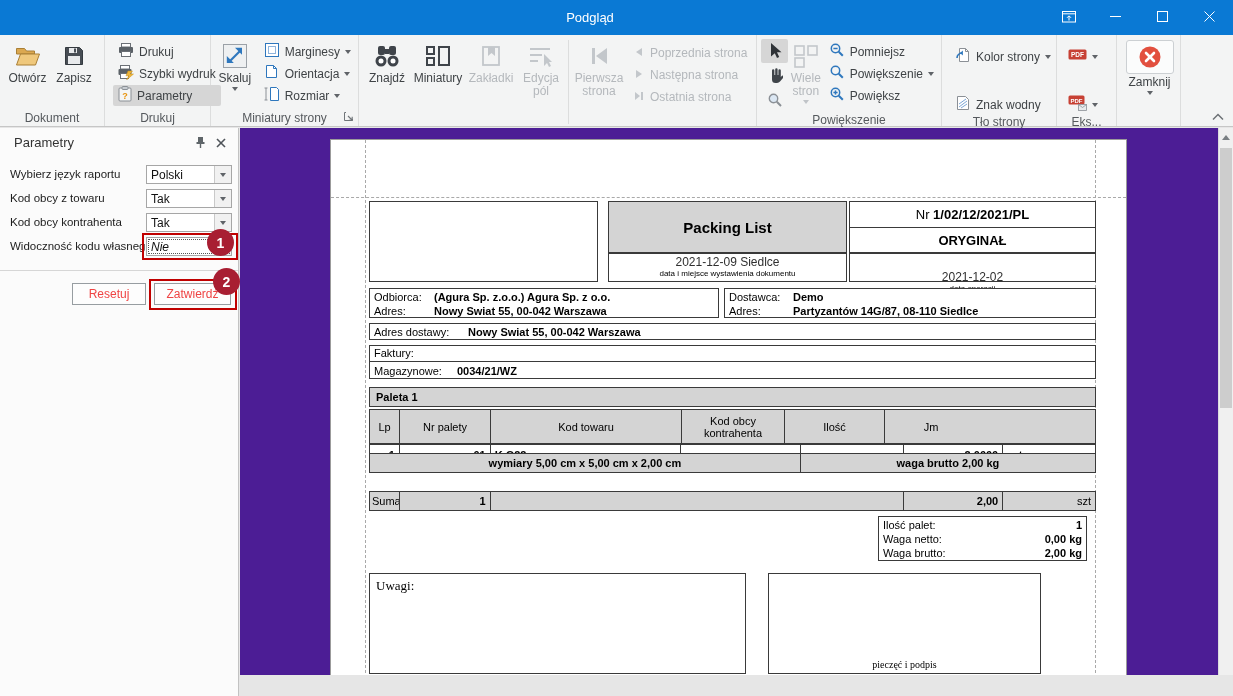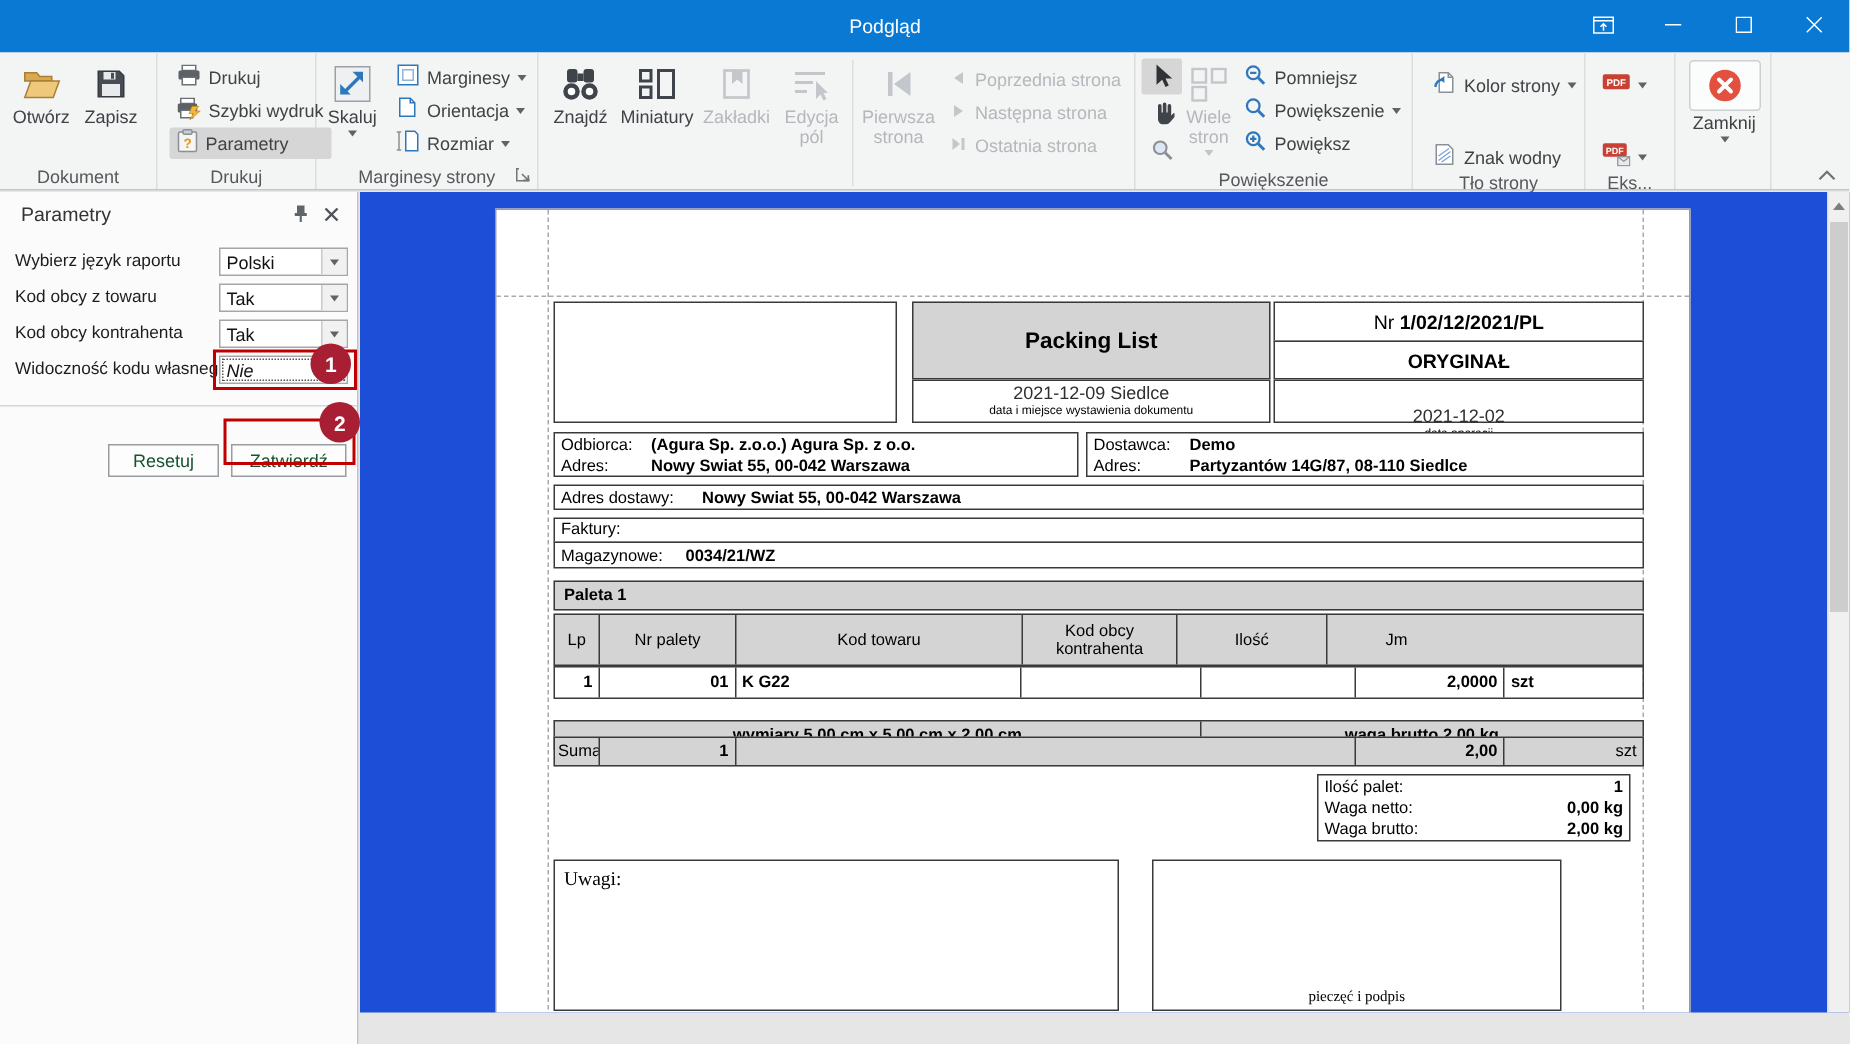--- a/index.html
+++ b/index.html
@@ -39,26 +39,26 @@
   .panel { position:absolute; left:0; top:128px; width:239px; height:568px; background:#fbfbfb; border-right:1px solid #c2c2c2; z-index:3; }
   .panel-title { position:absolute; left:14px; top:7px; font-size:13px; color:#333; }
   .panel-pin { position:absolute; right:32px; top:8px; }
   .panel-x { position:absolute; right:12px; top:9px; }
   .prow-label { position:absolute; left:10px; font-size:11.5px; color:#1d1d1d; white-space:nowrap; }
   .dd { position:absolute; left:146px; width:86px; height:19px; border:1px solid #a6a6a6; background:#fff; display:flex; }
   .dd-val { flex:1; font-size:12px; color:#111; padding:2px 0 0 4px; overflow:hidden; }
   .dd-btn { width:17px; border-left:1px solid #c9c9c9; background:#f1f1f1; display:flex; align-items:center; justify-content:center; }
   .dd.focus { outline:1px dotted #555; outline-offset:-3px;font-style:italic; }
   .panel-div { position:absolute; left:0; right:0; top:142px; border-top:1px solid #d6d6d6; }
-  .pbtn { position:absolute; height:22px; border:1px solid #979da1; background:#fdfdfd; font-size:12px; color:#14532d; display:flex; align-items:center; justify-content:center;margin-top:13px; }
+  .pbtn { position:absolute; height:22px; border:1px solid #979da1; background:#fdfdfd; font-size:12px; color:#ef4444; display:flex; align-items:center; justify-content:center; }
   .ann-rect { position:absolute; border:2px solid #c00000; z-index:5; }
   .badge { position:absolute; width:27px; height:27px; border-radius:50%; background:#a81e32; color:#fff; font-size:14px; font-weight:bold; display:flex; align-items:center; justify-content:center; z-index:6; }
 
   
-  .preview { position:absolute; left:240px; top:128px; width:993px; height:547px; background:#1d4ed8; overflow:hidden; }
+  .preview { position:absolute; left:240px; top:128px; width:993px; height:547px; background:#4c1d95; overflow:hidden; }
   .page { position:absolute; left:90px; top:11px; width:797px; height:690px; background:#fff; border:1px solid #9b9b9b; }
   .vdash { position:absolute; top:0; bottom:0; width:0; border-left:1px dashed #a9a9a9; }
   .hdash { position:absolute; left:0; right:0; height:0; border-top:1px dashed #a9a9a9; }
 
   .doc { position:absolute; left:38px; top:61px; width:727px; font-size:11px; color:#000; }
   .bx { position:absolute; border:1px solid #3a3a3a; background:#fff; }
   .gray { background:#d4d4d4; }
   .b { font-weight:bold; }
   .cap { font-size:8px; line-height:9px; }
   .center { display:flex; align-items:center; justify-content:center; text-align:center; }
@@ -210,21 +210,21 @@
                   <line x1="0.5" y1="2" x2="3.5" y2="2" stroke="#8b9096"></line>
                   <line x1="0.5" y1="14" x2="3.5" y2="14" stroke="#8b9096"></line>
                   <path d="M6.5 1.5 h6 l2 2 v11 h-8 z" fill="#fff" stroke="#2e77bd"></path>
                 </svg></span>
             <span>Rozmiar</span>
             <span class="caret"></span>
           </div>
         </div>
       </div>
       <div class="grp-label">
-        <span>Marginesy strony</span>
+        <span>Miniatury strony</span>
         <span class="launcher"><svg width="11" height="11" viewBox="0 0 11 11" stroke="#707579" fill="none">
               <path d="M3 1.5 H1.5 v8 h8 V8"></path>
               <path d="M5 5 l4 4 M9.2 5.8 V9.2 H5.8" stroke-width="1.1"></path>
             </svg></span>
       </div>
     </div>
 
     <div class="grp" style="width:398px">
       <div class="grp-body">
         <div class="bigbtn" style="width:48px">
@@ -576,21 +576,21 @@
         <div class="trow" style="left:0;top:243px;width:727px;height:22px">
           <div class="cell ar b" style="width:30px">1</div>
           <div class="cell ar b" style="width:91px">01</div>
           <div class="cell b" style="width:191px">K G22</div>
           <div class="cell" style="width:120px"></div>
           <div class="cell" style="width:103px"></div>
           <div class="cell ar b" style="width:100px">2,0000</div>
           <div class="cell b" style="width:92px">szt</div>
         </div>
 
-        <div class="trow gray" style="left:0;top:279px;width:727px;height:20px">
+        <div class="trow gray" style="left:0;top:252px;width:727px;height:20px">
           <div class="cell hc b" style="width:432px">
             <span>wymiary</span>&nbsp;<span>5,00 cm x 5,00 cm x 2,00 cm</span>
           </div>
           <div class="cell hc b" style="width:295px">
             <span>waga brutto</span>&nbsp;<span>2,00 kg</span>
           </div>
         </div>
 
         <div class="trow gray" style="left:0;top:290px;width:727px;height:20px">
           <div class="cell" style="width:30px;padding:0 2px">Suma</div>

